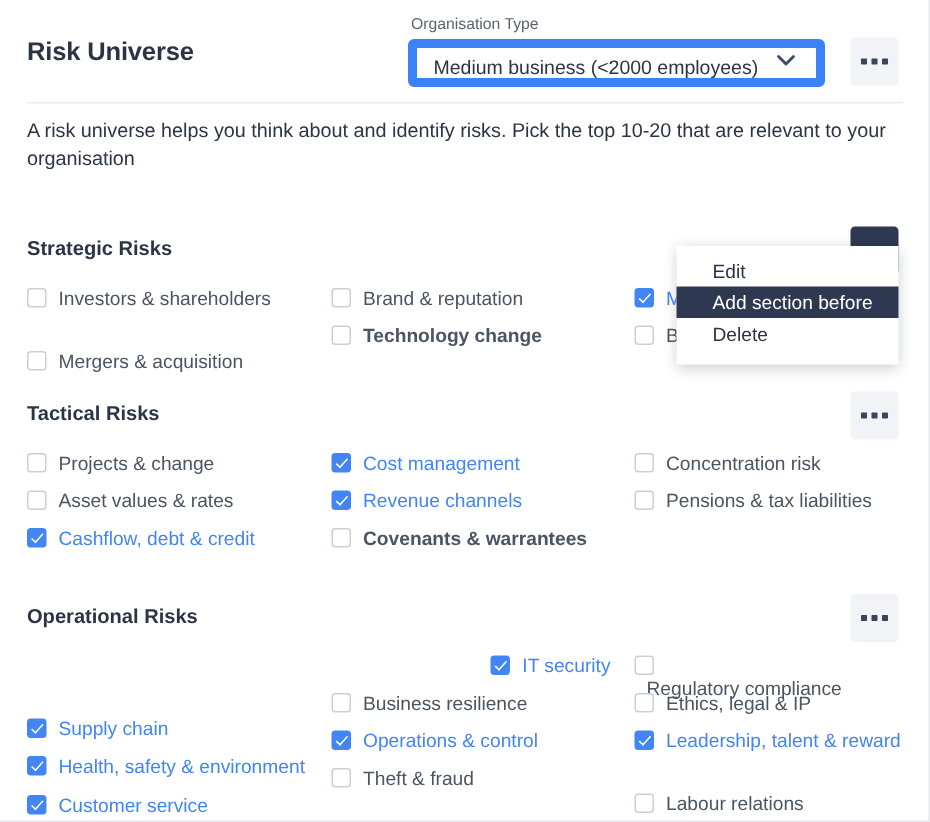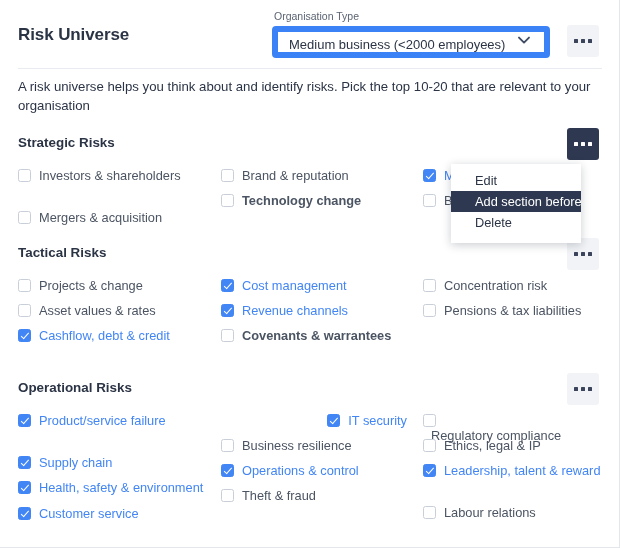--- a/index.html
+++ b/index.html
@@ -125,21 +125,21 @@
     position: absolute;
     left: 18px;
     top: 77px;
     width: 580px;
     font-size: 13.2px;
     line-height: 19px;
     color: #2b3445;
   }
 
   
-  .section { position: absolute; left: 0; width: 576px; }
+  .section { position: absolute; left: 0; width: 576px; margin-top: 23px; }
   .section-head {
     position: relative;
     height: 32px;
   }
   .section-title {
     position: absolute;
     left: 18px;
     top: 7px;
     font-size: 13.4px;
     font-weight: bold;
@@ -195,21 +195,21 @@
     color: #4b5462;
     white-space: normal;
   }
   .cb-item.on .cb-label { color: #4285f4; }
 
   
   .ctx-menu {
     position: absolute;
     left: 451px;
     top: 164px;
-    width: 130px;
+    width: 148px;
     background: #ffffff;
     box-shadow: 0 2px 9px rgba(20,28,45,0.22);
     padding: 6px 0 10px 0;
     z-index: 50;
     box-sizing: border-box;
   }
   .ctx-item {
     height: 21px;
     line-height: 21px;
     padding-left: 24px;
@@ -337,24 +337,20 @@
       <div class="section" style="top: 373px;">
         <div class="section-head">
           <div class="section-title">Operational Risks</div>
           <div class="kebab section-kebab">
             <i></i>
             <i></i>
             <i></i>
           </div>
         </div>
         <div class="grid" style="height: 134px;">
-          <div class="cb-item on" style="left: 18px; top: 0px;">
-            <span class="box"></span>
-            <span class="cb-label">Product/service failure</span>
-          </div>
           <div class="cb-item on" style="left: 18px; top: 42px;">
             <span class="box"></span>
             <span class="cb-label">Supply chain</span>
           </div>
           <div class="cb-item on" style="left: 18px; top: 67px;">
             <span class="box"></span>
             <span class="cb-label">Health, safety &amp; environment</span>
           </div>
           <div class="cb-item on" style="left: 18px; top: 93px;">
             <span class="box"></span>

